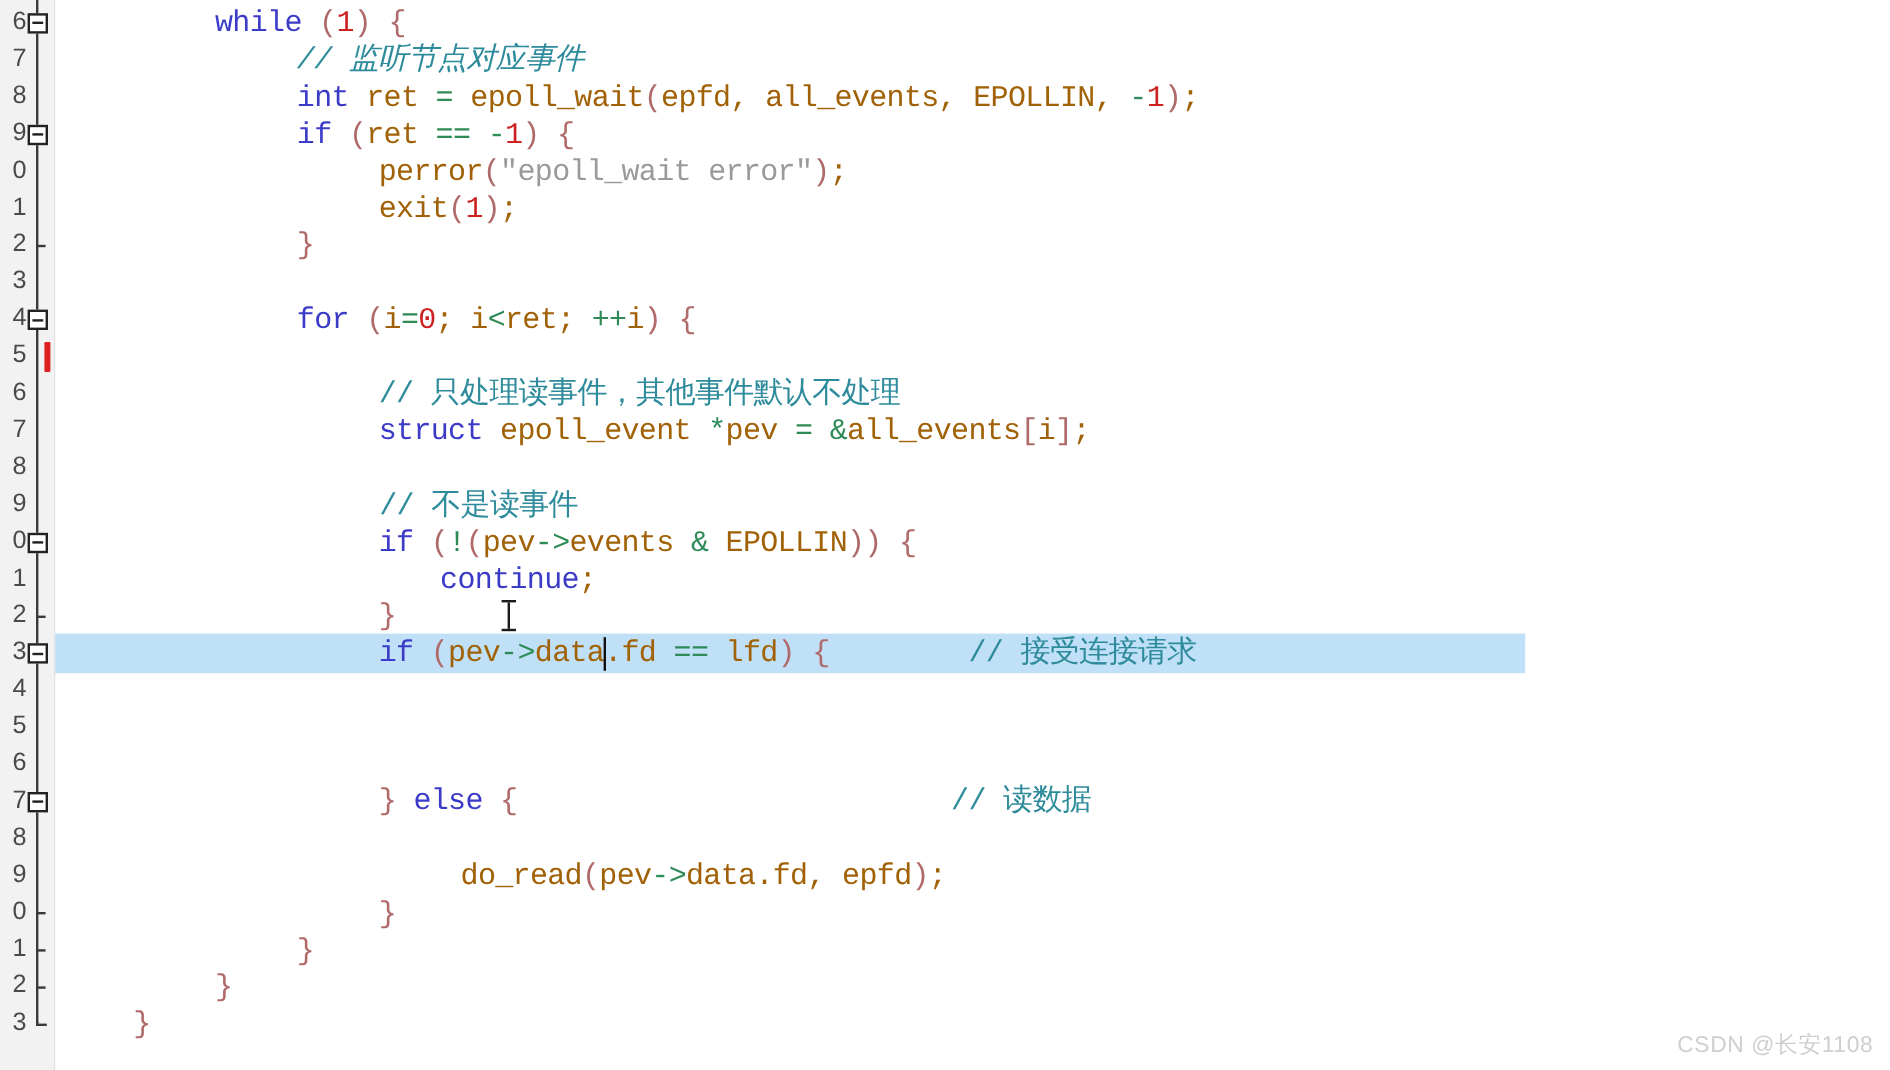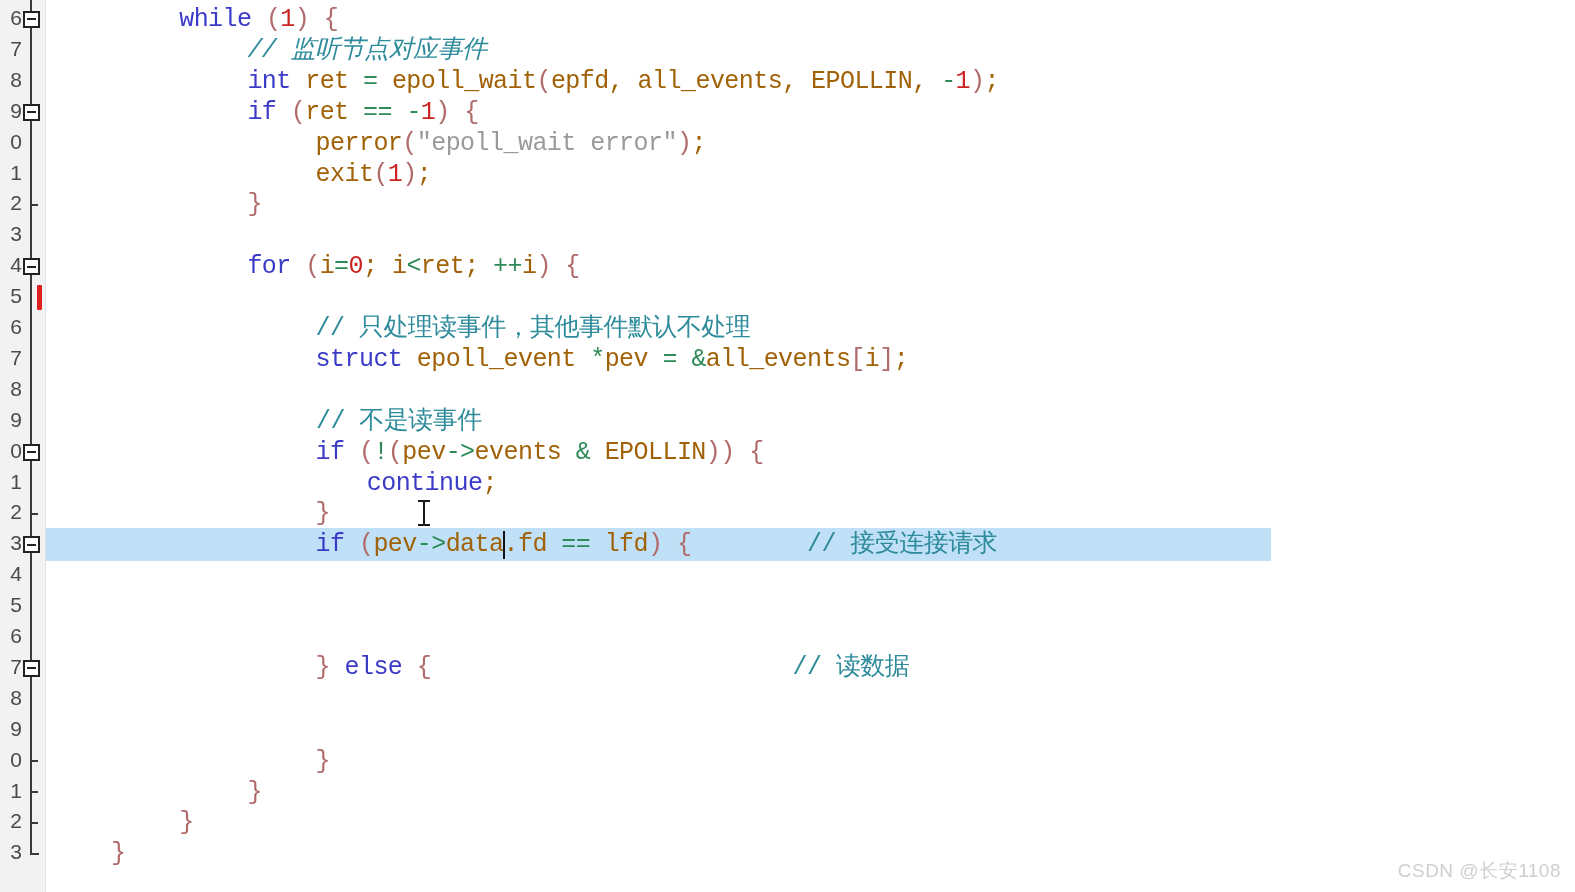--- a/index.html
+++ b/index.html
@@ -251,20 +251,21 @@
       <div class="code-line" style="top: 189.4px; left: 202.4px;"><span class="brc">}</span></div>
       <div class="code-line" style="top: 251.2px; left: 202.4px;"><span class="kw">for</span><span class="pl"> </span><span class="brc">(</span><span class="pl">i</span><span class="op">=</span><span class="num">0</span><span class="pl">; i</span><span class="op">&lt;</span><span class="pl">ret; </span><span class="op">++</span><span class="pl">i</span><span class="brc">)</span><span class="pl"> </span><span class="brc">{</span></div>
       <div class="code-line" style="top: 313px; left: 270.6px;"><span class="cmt">// 只处理读事件，其他事件默认不处理</span></div>
       <div class="code-line" style="top: 343.9px; left: 270.6px;"><span class="kw">struct</span><span class="pl"> epoll_event </span><span class="op">*</span><span class="pl">pev </span><span class="op">=</span><span class="pl"> </span><span class="op">&amp;</span><span class="pl">all_events</span><span class="brc">[</span><span class="pl">i</span><span class="brc">]</span><span class="pl">;</span></div>
       <div class="code-line" style="top: 405.7px; left: 271px;"><span class="cmt">// 不是读事件</span></div>
       <div class="code-line" style="top: 436.6px; left: 270.6px;"><span class="kw">if</span><span class="pl"> </span><span class="brc">(</span><span class="op">!</span><span class="brc">(</span><span class="pl">pev</span><span class="op">-&gt;</span><span class="pl">events </span><span class="op">&amp;</span><span class="pl"> EPOLLIN</span><span class="brc">))</span><span class="pl"> </span><span class="brc">{</span></div>
       <div class="code-line" style="top: 467.5px; left: 321.75px;"><span class="kw">continue</span><span class="pl">;</span></div>
       <div class="code-line" style="top: 498.4px; left: 270.6px;"><span class="brc">}</span></div>
       <div class="code-line" style="top: 529.3px; left: 270.6px;"><span class="kw">if</span><span class="pl"> </span><span class="brc">(</span><span class="pl">pev</span><span class="op">-&gt;</span><span class="pl">data.fd </span><span class="op">==</span><span class="pl"> lfd</span><span class="brc">)</span><span class="pl"> </span><span class="brc">{</span><span class="pl">        </span><span class="cmt">// 接受连接请求</span></div>
       <div class="code-line" style="top: 628px; left: 270.6px; margin-top: 24px;"><span class="brc">}</span><span class="pl"> </span><span class="kw">else</span><span class="pl"> </span><span class="brc">{</span><span class="pl">                         </span><span class="cmt">// 读数据</span></div>
+      <div class="code-line" style="top: 714.7px; left: 338.8px;"><span class="pl">do_read</span><span class="brc">(</span><span class="pl">pev</span><span class="op">-&gt;</span><span class="pl">data.fd, epfd</span><span class="brc">)</span><span class="pl">;</span></div>
       <div class="code-line" style="top: 745.6px; left: 270.6px;"><span class="brc">}</span></div>
       <div class="code-line" style="top: 776.5px; left: 202.4px;"><span class="brc">}</span></div>
       <div class="code-line" style="top: 807.4px; left: 134.2px;"><span class="brc">}</span></div>
       <div class="code-line" style="top: 838.3px; left: 66px;"><span class="brc">}</span></div>
     </div>
 
   <div id="caret" style="top: 531.3px; left: 503.15px;"></div>
 
   <div id="ibeam" style="top: 500.4px; left: 417.9px;">
     <div class="top"></div>

